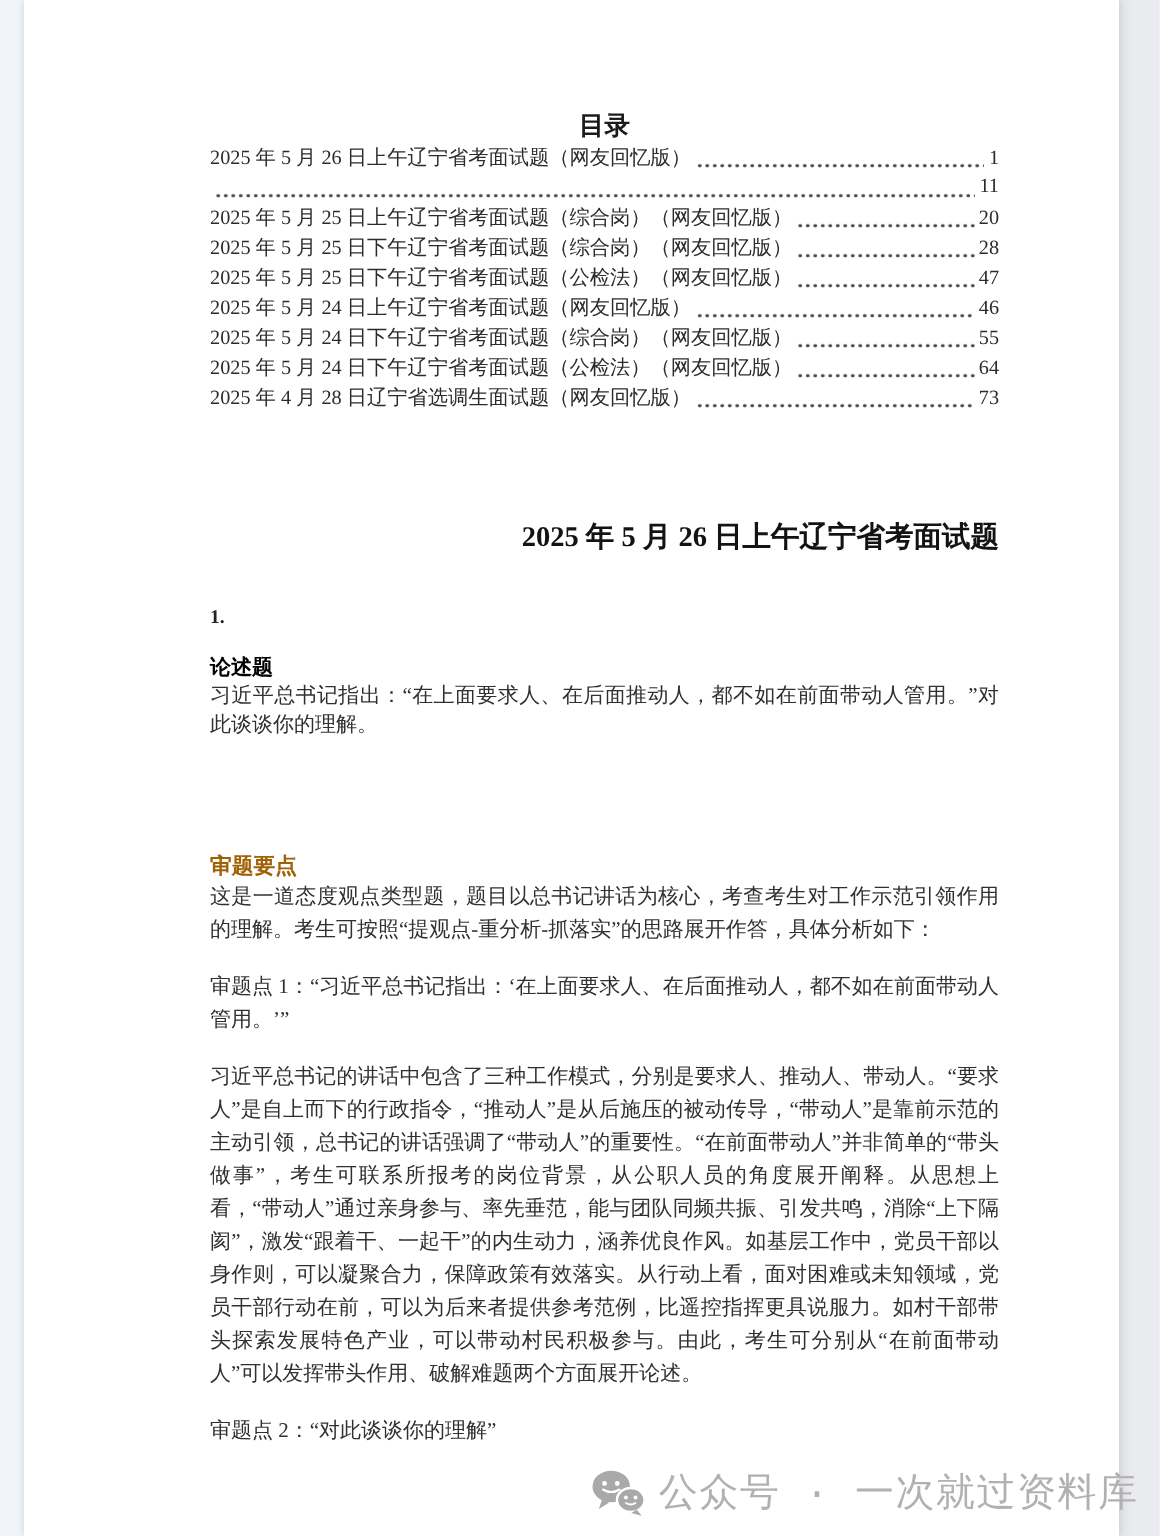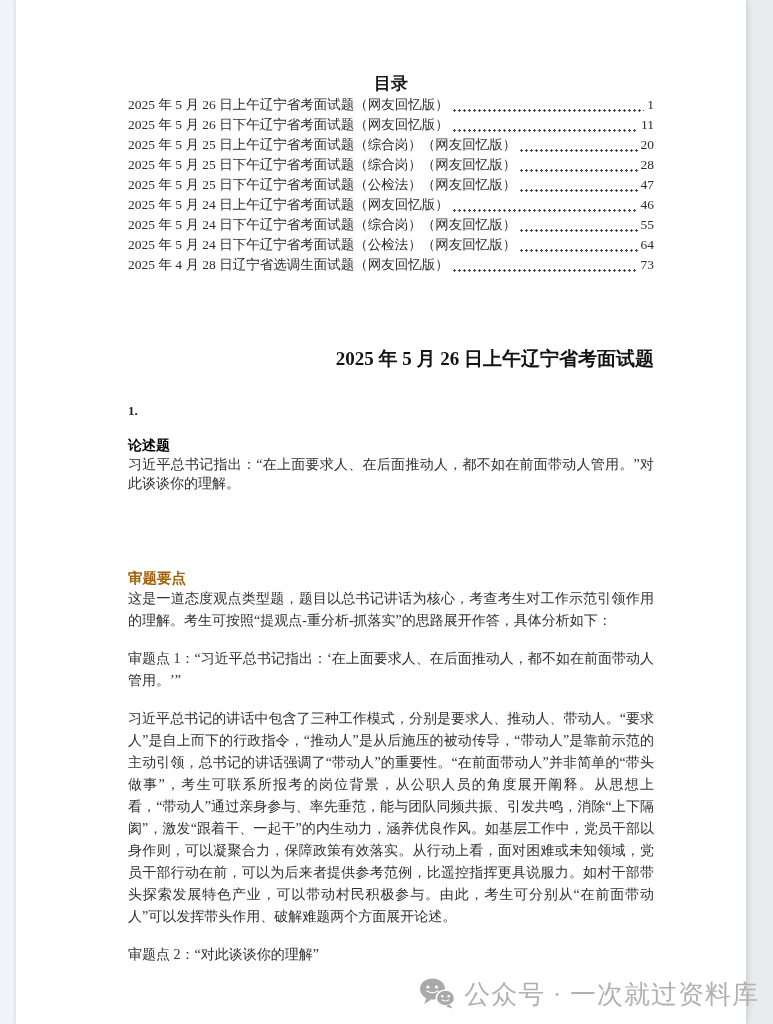--- a/index.html
+++ b/index.html
@@ -19,21 +19,21 @@
     position: absolute;
     left: 16px;
     top: 0;
     width: 730px;
     height: 1024px;
     background: #ffffff;
     box-shadow: -1px 0 4px rgba(0,0,0,0.07), 2px 0 7px rgba(0,0,0,0.10);
   }
   .content {
     position: absolute;
-    left: 112px;
+    left: 124px;
     top: 0;
     width: 526px;
     padding-top: 74px;
     color: #2e2e2e;
   }
   .toc-title {
     margin: 0 0 2px 0;
     font-size: 17px;
     line-height: 20px;
     font-weight: bold;
@@ -103,45 +103,45 @@
     line-height: 22px;
     text-align: justify;
     color: #303030;
   }
   .para.gap { margin-top: 16px; }
   .footer {
     position: absolute;
     right: 14px;
     bottom: 12px;
     display: flex;
+    align-items: center;
     gap: 9px;
     color: #b1b1b1;
     font-size: 26px;
     letter-spacing: 1px;
-    font-family: Liberation Serif, serif;
+    font-family: Liberation Mono, monospace;
   }
   .wechat-icon { display: block; }
 </style>
 </head>
 <body>
 
 <div class="canvas">
   <div class="page">
     <div class="content">
 
       <h2 class="toc-title">目录</h2>
 
       <div class="toc">
         <div class="toc-row">
           <span>2025 年 5 月 26 日上午辽宁省考面试题（网友回忆版）</span>
           <span class="toc-dots"></span>
           <span class="toc-page">1</span>
         </div>
         <div class="toc-row">
-          <span>2025 年 5 月 26 日下午辽宁省考面试题（网友回忆版）</span>
           <span class="toc-dots"></span>
           <span class="toc-page">11</span>
         </div>
         <div class="toc-row">
           <span>2025 年 5 月 25 日上午辽宁省考面试题（综合岗）（网友回忆版）</span>
           <span class="toc-dots"></span>
           <span class="toc-page">20</span>
         </div>
         <div class="toc-row">
           <span>2025 年 5 月 25 日下午辽宁省考面试题（综合岗）（网友回忆版）</span>

